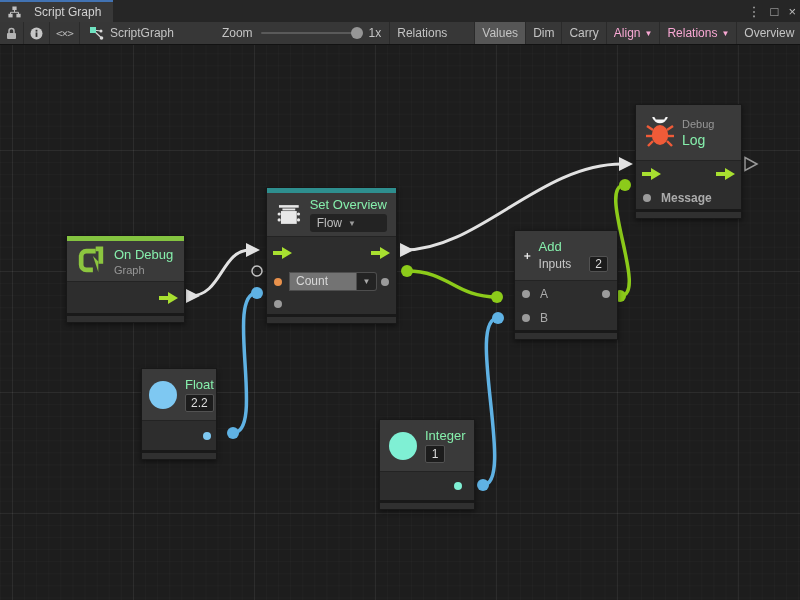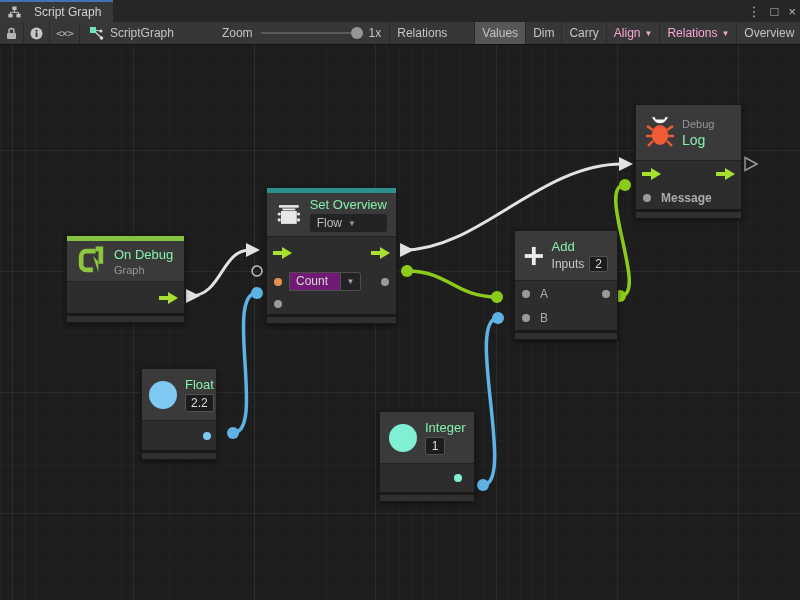--- a/index.html
+++ b/index.html
@@ -54,22 +54,22 @@
   .nfoot { height:9px; background:#303030; border-top:3px solid #191919; }
   .portdot { width:8px; height:8px; border-radius:50%; flex:0 0 auto; }
   .plabel { font-size:12px; color:#ABABAB; margin-left:10px; }
   .right { margin-left:auto; }
   .field { background:#1c1c1c; border:1px solid #525252; border-radius:2px; color:#DCDCDC;
            font-size:12px; padding:1px 5px; display:inline-block; }
   .dropdown { background:#232323; border-radius:3px; color:#BDBDBD; font-size:12px; padding:2px 7px;
               display:inline-flex; align-items:center; gap:6px; }
   .dropdown .dd { font-size:8px; color:#9a9a9a; }
   .combofield { display:flex; align-items:center; margin-left:7px; }
-  .combofield .txt { background:#701a75; border:1px solid #4e4e4e; color:#D8D8D8; font-size:12px;
-                     padding:1px 6px; width:52px; height:19px; }
+  .combofield .txt { background:#737373; border:1px solid #4e4e4e; color:#D8D8D8; font-size:12px;
+                     padding:1px 6px; width:68px; height:19px; }
   .combofield .btn { background:#232323; border:1px solid #4e4e4e; border-left:none; width:20px; height:19px;
                      display:flex; align-items:center; justify-content:center; color:#aaa; font-size:8px; border-radius:0 3px 3px 0; }
   .circle-ico { border-radius:50%; flex:0 0 auto; }
 </style>
 </head>
 <body>
 
 <div class="tabbar">
   <div class="tab">
     <svg width="13" height="12" viewBox="0 0 13 12">
@@ -255,21 +255,21 @@
       </div>
     </div>
     <div class="nbody">
       <div class="nrow" style="height:29px; padding:0 5px;">
         <span class="portdot right" style="background:#7EC8F2"></span>
       </div>
     </div>
     <div class="nfoot"></div>
   </div>
 
-  <div class="node" style="left:379px; top:366px; width:96px;">
+  <div class="node" style="left:379px; top:374px; width:96px;">
     <div class="nhead" style="padding:8px 9px;">
       <span class="circle-ico" style="width:28px;height:28px;background:#7FF0D4"></span>
       <div class="col">
         <span class="ntitle">Integer</span>
         <span class="field" style="width:20px;text-align:center">1</span>
       </div>
     </div>
     <div class="nbody">
       <div class="nrow" style="height:28px; padding:0 12px;">
         <span class="portdot right" style="background:#7FF0D4"></span>
@@ -279,21 +279,21 @@
   </div>
 
   <div class="node" style="left:514px; top:185px; width:104px;">
     <div class="nhead" style="padding:8px 9px;">
       <svg width="26" height="26" viewBox="0 0 26 26">
         <rect x="10.5" y="1" width="5" height="24" fill="#EDEDED"></rect>
         <rect x="1" y="10.5" width="24" height="5" fill="#EDEDED"></rect>
       </svg>
       <div class="col">
         <span class="ntitle">Add</span>
-        <span style="display:flex;align-items:center;gap:5px;">
+        <span style="display:flex;align-items:center;gap:18px;">
           <span class="nsub" style="color:#C7C7C7;font-size:12px">Inputs</span>
           <span class="field" style="padding:0 5px">2</span>
         </span>
       </div>
     </div>
     <div class="nbody">
       <div class="nrow" style="height:25px;">
         <span class="portdot" style="background:#9B9B9B"></span>
         <span class="plabel">A</span>
         <span class="portdot right" style="background:#9B9B9B"></span>

